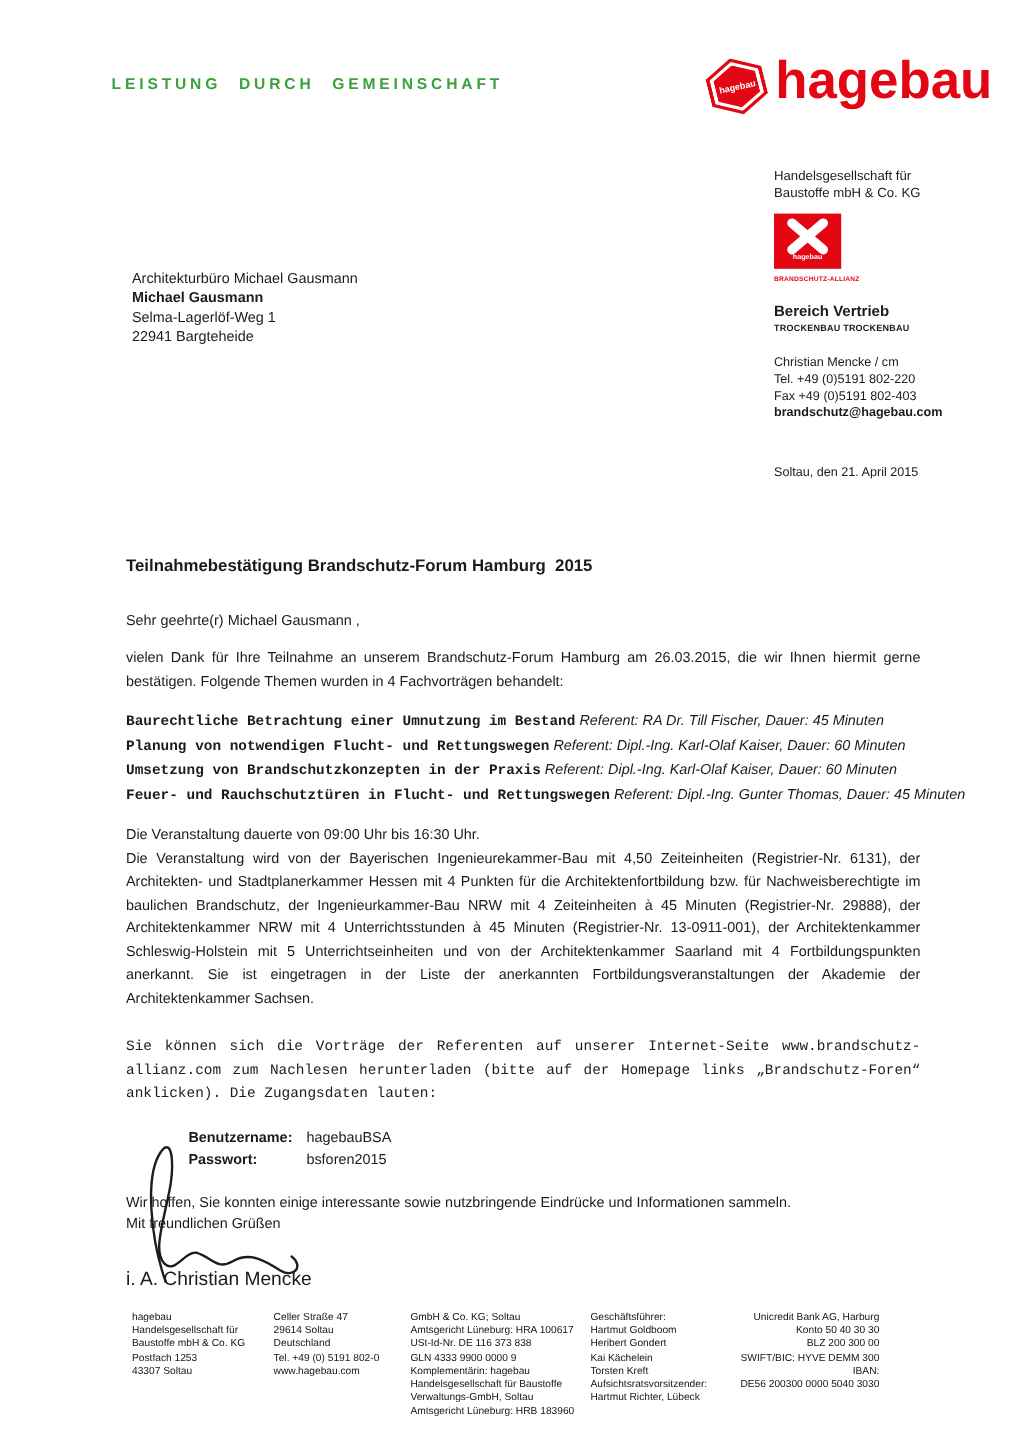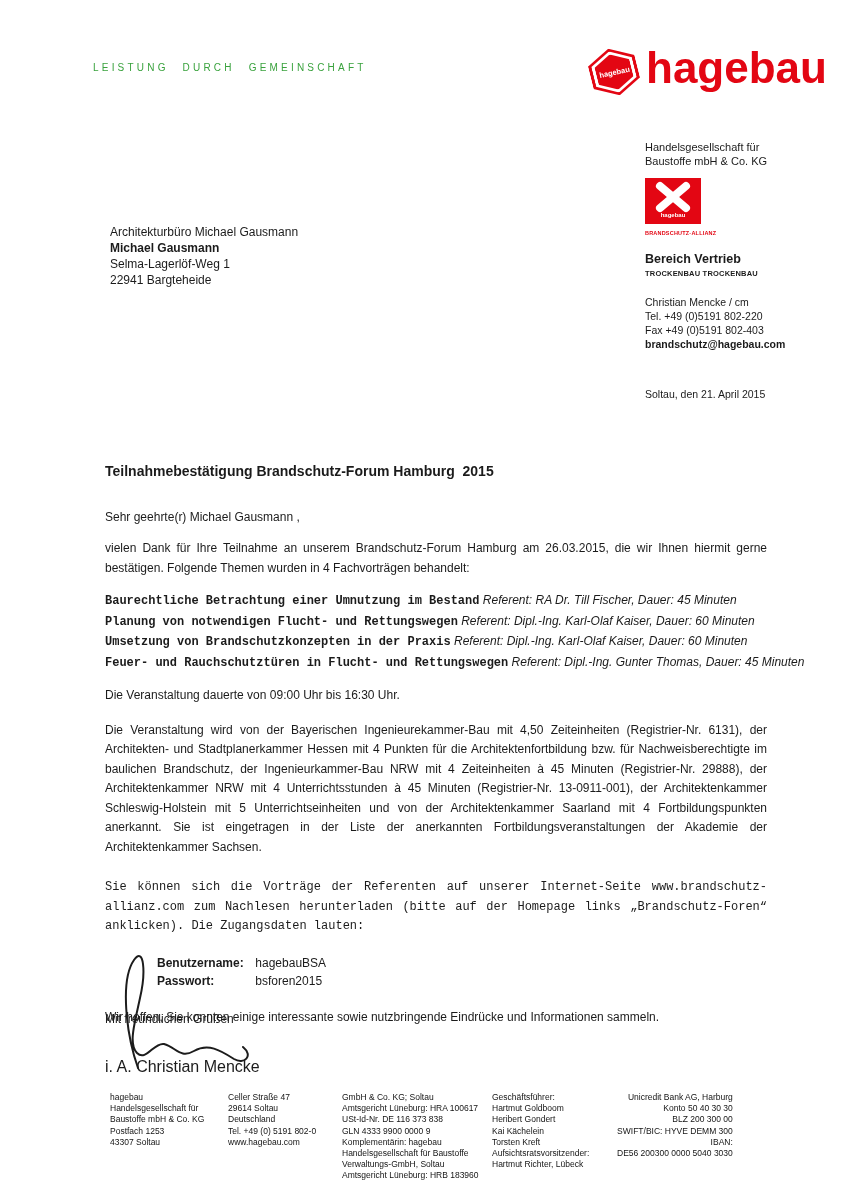--- a/index.html
+++ b/index.html
@@ -5,21 +5,21 @@
   html,body { margin:0; padding:0; background:#e9e9e9; }
   .page {
     position:relative; width:851px; height:1200px; margin:0 auto;
     background:#ffffff; overflow:hidden;
     font-family:"Liberation Sans", sans-serif; color:#1b1b1b;
   }
 
   
   .tagline {
     position:absolute; left:93px; top:62px;
-    font-size:10px; font-weight:normal; letter-spacing:3.2px; word-spacing:8px;
+    font-size:13px; font-weight:bold; letter-spacing:3.2px; word-spacing:8px;
     color:#39a23d;
   }
   .logo { position:absolute; left:590px; top:46px; display:flex; align-items:center; gap:8px; }
   .emblem { position:relative; width:48px; height:48px; transform:rotate(-14deg); }
   .hex { clip-path:polygon(50% 0, 100% 26%, 100% 74%, 50% 100%, 0 74%, 0 26%); }
   .emblem-outer { position:absolute; inset:0; background:#e30613; }
   .emblem-mid { position:absolute; inset:3px; background:#ffffff; }
   .emblem-inner { position:absolute; inset:6px; background:#e30613; display:flex; align-items:center; justify-content:center; }
   .emblem-inner span { color:#fff; font-size:7.5px; font-weight:bold; transform:rotate(2deg); }
   .wordmark { font-size:44px; font-weight:bold; color:#e30613; line-height:1; padding-bottom:8px; }
@@ -45,21 +45,21 @@
   
   .body-col { position:absolute; left:105px; top:462px; width:662px; font-size:12px; line-height:19.5px; }
   .subject { font-size:14px; font-weight:bold; white-space:pre-wrap; margin-bottom:26px; }
   .salutation { margin-bottom:12px; }
   .para-justify { text-align:justify; }
   .intro { margin-bottom:13px; }
   .topics { margin-bottom:13px; }
   .topic { white-space:nowrap; }
   .t-title { font-weight:bold;font-family:Liberation Mono, monospace; }
   .t-detail { font-style:italic; }
-  .duration { margin-bottom:15px; }
+  .duration { }
   .recognition { margin-bottom:21px; }
   .download { margin-bottom:17px;font-family:Liberation Mono, monospace; }
   .creds { margin-left:52px; margin-bottom:18px; line-height:18px; }
   .cred-label { display:inline-block; width:95px; font-weight:bold; }
 
   
   .signature { position:absolute; left:92px; top:946px; width:190px; height:132px; pointer-events:none; }
   .regards { position:absolute; left:105px; top:1012px; font-size:12px; }
   .signer  { position:absolute; left:105px; top:1058px; font-size:16px; }
 

